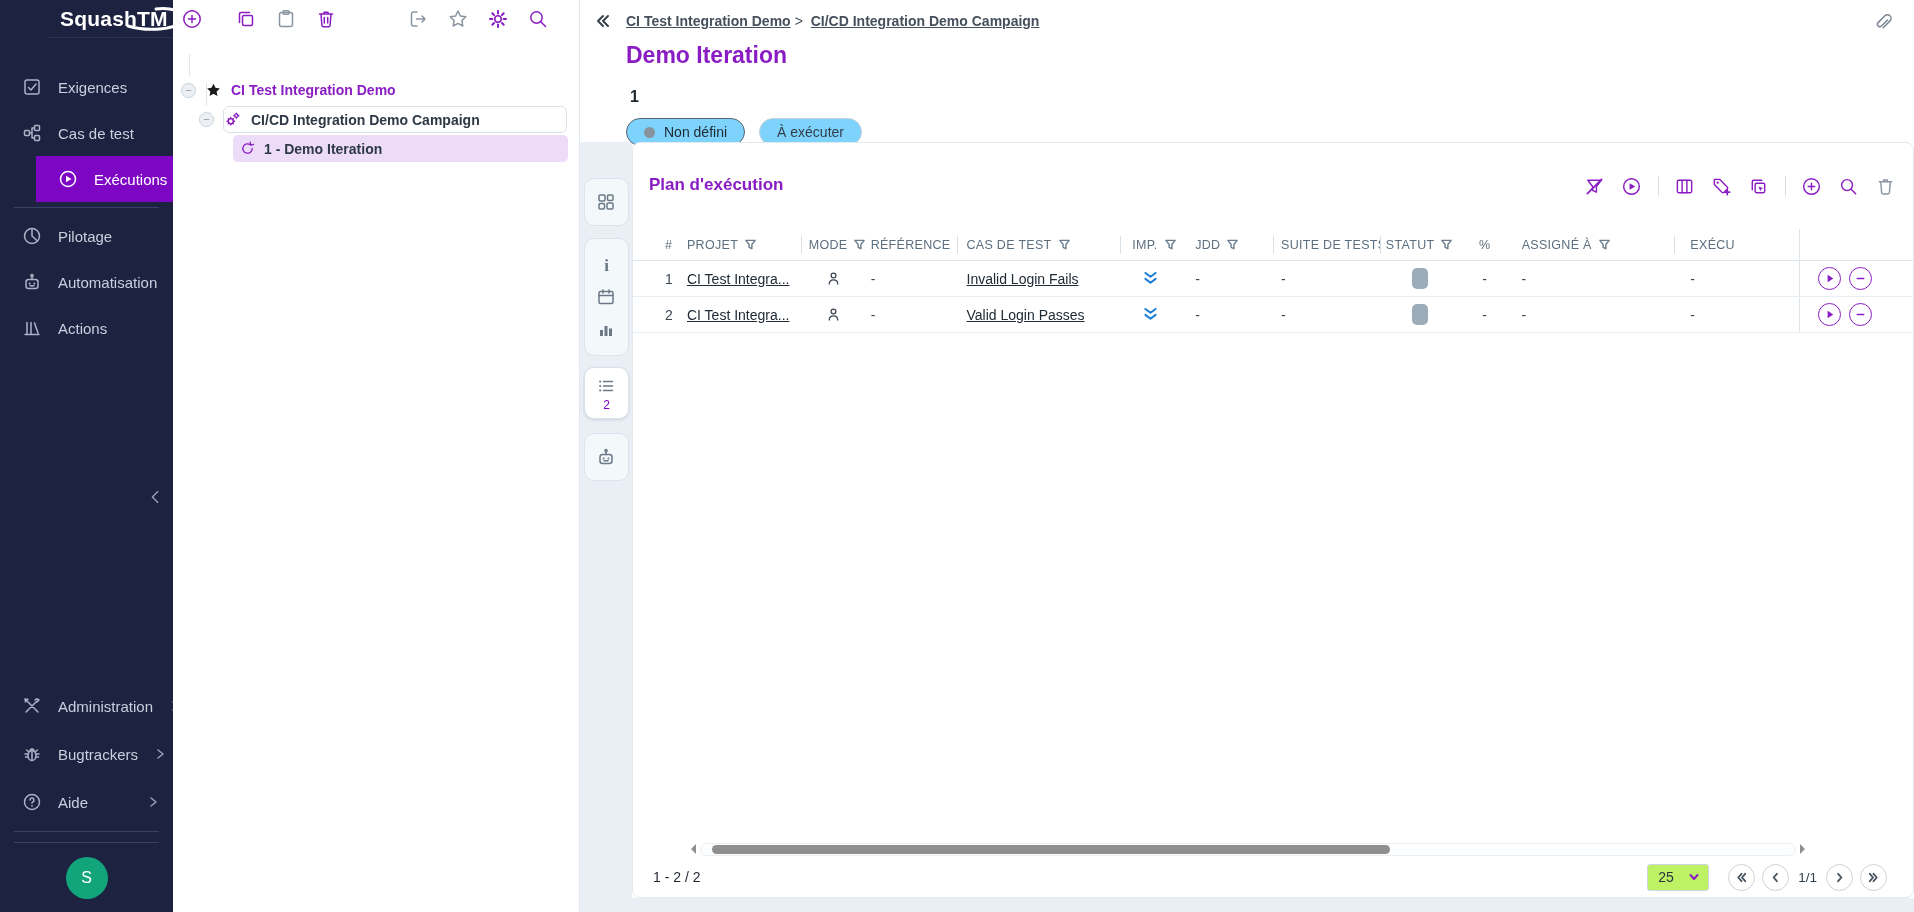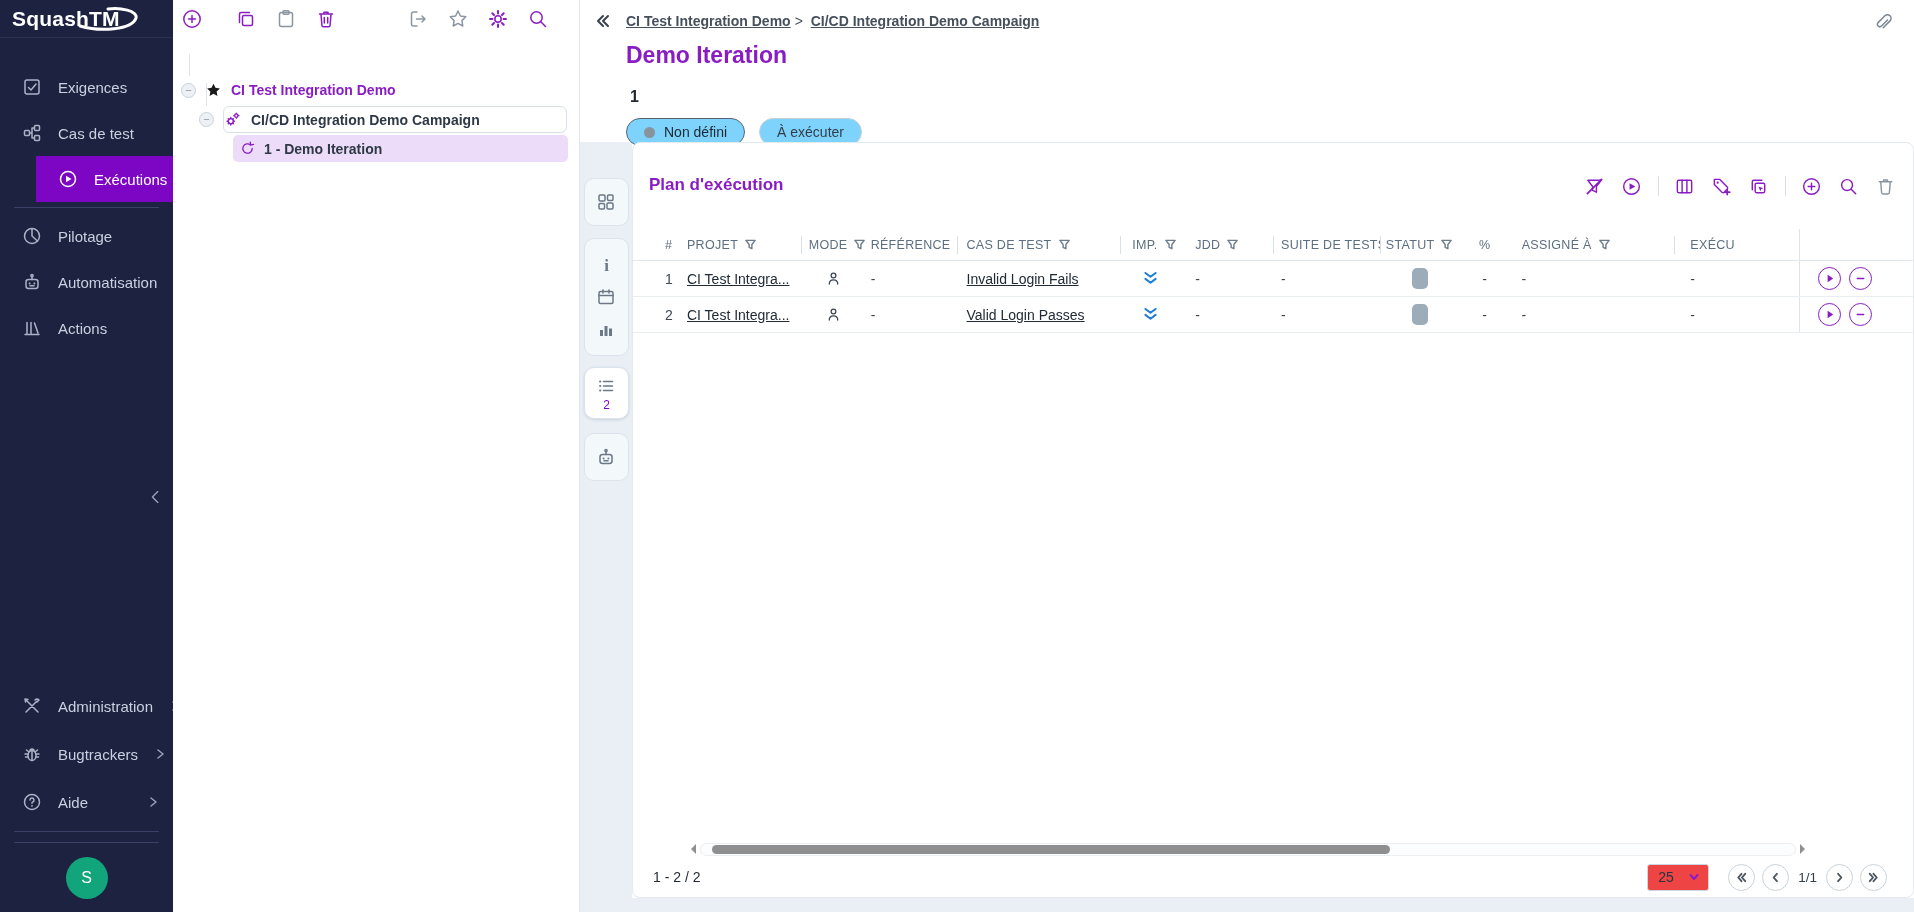--- a/index.html
+++ b/index.html
@@ -5,21 +5,21 @@
   * { margin:0; padding:0; box-sizing:border-box; }
   html,body { width:1914px; height:912px; overflow:hidden; }
   body { font-family:"Liberation Sans", sans-serif; background:#fff; color:#2a3340; }
   .app { display:flex; width:1914px; height:912px; }
 
   svg { fill:none; stroke:currentColor; stroke-width:1.5; stroke-linecap:round; stroke-linejoin:round; display:block; }
   svg .fl { fill:currentColor; stroke:none; }
 
   
   .sidebar { position:relative; width:173px; background:#1c2240; display:flex; flex-direction:column; flex:none; }
-  .logo { height:38px; display:flex; align-items:center; padding-left:12px; position:relative; border-bottom:1px solid rgba(255,255,255,.07); cursor:pointer; }
+  .logo { height:38px; display:flex; align-items:center; padding-left:12px; position:relative; border-bottom:1px solid rgba(255,255,255,.07); cursor:pointer;margin-left:48px; }
   .logo-text { color:#fff; font-size:21px; font-weight:bold; letter-spacing:.2px; z-index:2; }
   .swoosh { position:absolute; left:78px; top:5px; color:#fff; }
   .nav-pad { height:26px; }
   .nav-item { height:46px; display:flex; align-items:center; gap:16px; padding:0 14px 0 22px; color:#c9d0de; font-size:15px; cursor:pointer; position:relative; }
   .nav-item svg.nv { width:20px; height:20px; color:#aab3c6; flex:none; }
   .nav-item.active { background:#7d05c4; color:#fff;margin-left:36px; }
   .nav-item.active svg.nv { color:#fff; }
   .nav-label { flex:1; white-space:nowrap; }
   .nav-chev { width:12px; height:12px; color:#9aa3b8; flex:none; }
   .nav-divider { height:1px; background:#3a4166; margin:5px 14px; }
@@ -118,21 +118,21 @@
   
   .hscroll { position:absolute; left:58px; right:108px; top:699px; height:14px; display:flex; align-items:center; gap:4px; }
   .tri { width:0; height:0; border:5px solid transparent; cursor:pointer; }
   .tri.l { border-right-color:#8f8f8f; border-left-width:0; }
   .tri.r { border-left-color:#8f8f8f; border-right-width:0; }
   .hs-track { flex:1; height:13px; background:#fcfdfe; border:1px solid #eceff2; border-radius:7px; position:relative; }
   .hs-thumb { position:absolute; left:1%; top:1px; width:62%; height:9px; background:#8f8f8f; border-radius:5px; cursor:grab; }
   .card-footer { position:absolute; left:20px; right:26px; top:720px; height:28px; display:flex; align-items:center; justify-content:space-between; }
   .range-label { font-size:14px; color:#1f2730; }
   .pager { display:flex; align-items:center; gap:7px; }
-  .psize { width:62px; height:27px; border:1px solid #ccd6de; border-radius:3px; display:flex; align-items:center; justify-content:space-between; padding:0 8px 0 10px; font-size:14px; color:#2a3340; cursor:pointer; background:#ef4444; margin-right:12px; }
+  .psize { width:62px; height:27px; border:1px solid #ccd6de; border-radius:3px; display:flex; align-items:center; justify-content:space-between; padding:0 8px 0 10px; font-size:14px; color:#2a3340; cursor:pointer; background:#bef264; margin-right:12px; }
   .psize svg { width:12px; height:12px; color:#8a1cc3; stroke-width:2; }
   .pbtn { width:27px; height:27px; border-radius:50%; border:1px solid #c9d2da; background:#fff; color:#4a5560; display:flex; align-items:center; justify-content:center; cursor:pointer; padding:0; }
   .pbtn svg { width:13px; height:13px; stroke-width:2; }
   .page-ind { font-size:13.5px; color:#33404e; padding:0 2px; }
 </style>
 </head>
 <body>
 
 <div class="app">
 

